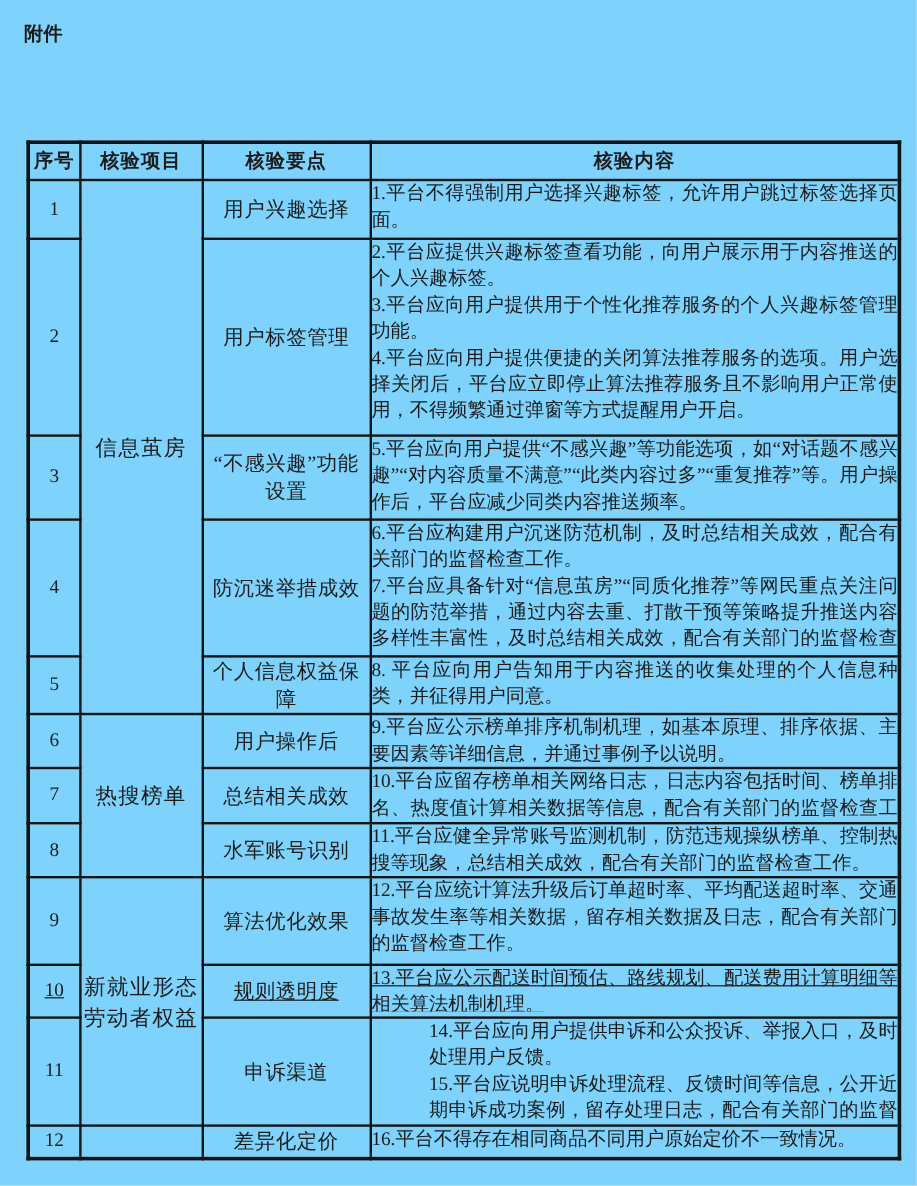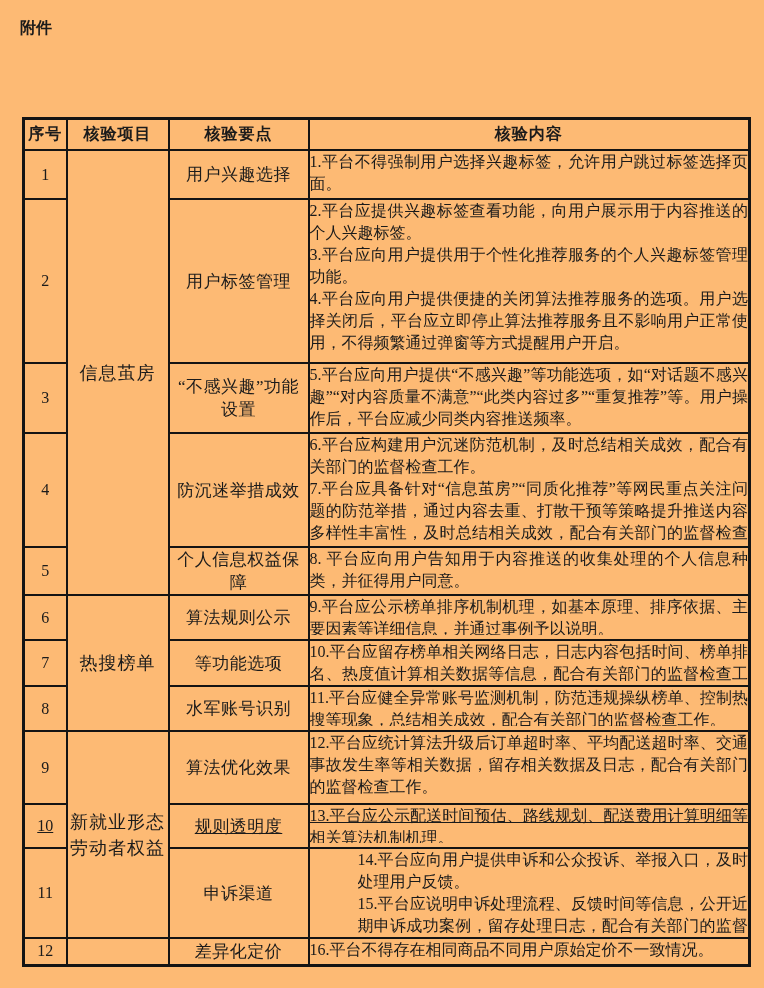--- a/index.html
+++ b/index.html
@@ -1,21 +1,21 @@
 <!DOCTYPE html>
 <html><head>
 <meta charset="utf-8">
 <style>
   html, body { margin: 0; padding: 0; background: #e8e8e8; }
   .page {
     position: relative;
     width: 764px;
     height: 988px;
     margin: 0 auto;
-    background: #fdba74;
+    background: #7dd3fc;
     color: #1b1b1b;
     font-family: "Liberation Serif", "DejaVu Serif", serif;
     overflow: hidden;
   }
   .attachment-label {
     position: absolute;
     left: 20px;
     top: 18px;
     font-family: "Liberation Sans", "DejaVu Sans", sans-serif;
     font-weight: bold;
@@ -147,28 +147,28 @@
         <tr style="height: 48px;">
           <td class="no-cell">5</td>
           <td class="point-cell">个人信息权益保障</td>
           <td class="content-cell">
             <div class="content-clip" style="height: 42px; font-family: Liberation Serif, serif;">8. 平台应向用户告知用于内容推送的收集处理的个人信息种类，并征得用户同意。</div>
           </td>
         </tr>
         <tr style="height: 45px;">
           <td class="no-cell">6</td>
           <td class="project-cell" rowspan="3">热搜榜单</td>
-          <td class="point-cell">算法规则公示</td>
+          <td class="point-cell">用户操作后</td>
           <td class="content-cell">
             <div class="content-clip" style="height: 39px;">9.平台应公示榜单排序机制机理，如基本原理、排序依据、主要因素等详细信息，并通过事例予以说明。</div>
           </td>
         </tr>
         <tr style="height: 46px;">
           <td class="no-cell">7</td>
-          <td class="point-cell">等功能选项</td>
+          <td class="point-cell">总结相关成效</td>
           <td class="content-cell">
             <div class="content-clip" style="height: 40px;">10.平台应留存榜单相关网络日志，日志内容包括时间、榜单排名、热度值计算相关数据等信息，配合有关部门的监督检查工作。</div>
           </td>
         </tr>
         <tr style="height: 45px;">
           <td class="no-cell">8</td>
           <td class="point-cell">水军账号识别</td>
           <td class="content-cell">
             <div class="content-clip" style="height: 39px;">11.平台应健全异常账号监测机制，防范违规操纵榜单、控制热搜等现象，总结相关成效，配合有关部门的监督检查工作。</div>
           </td>

